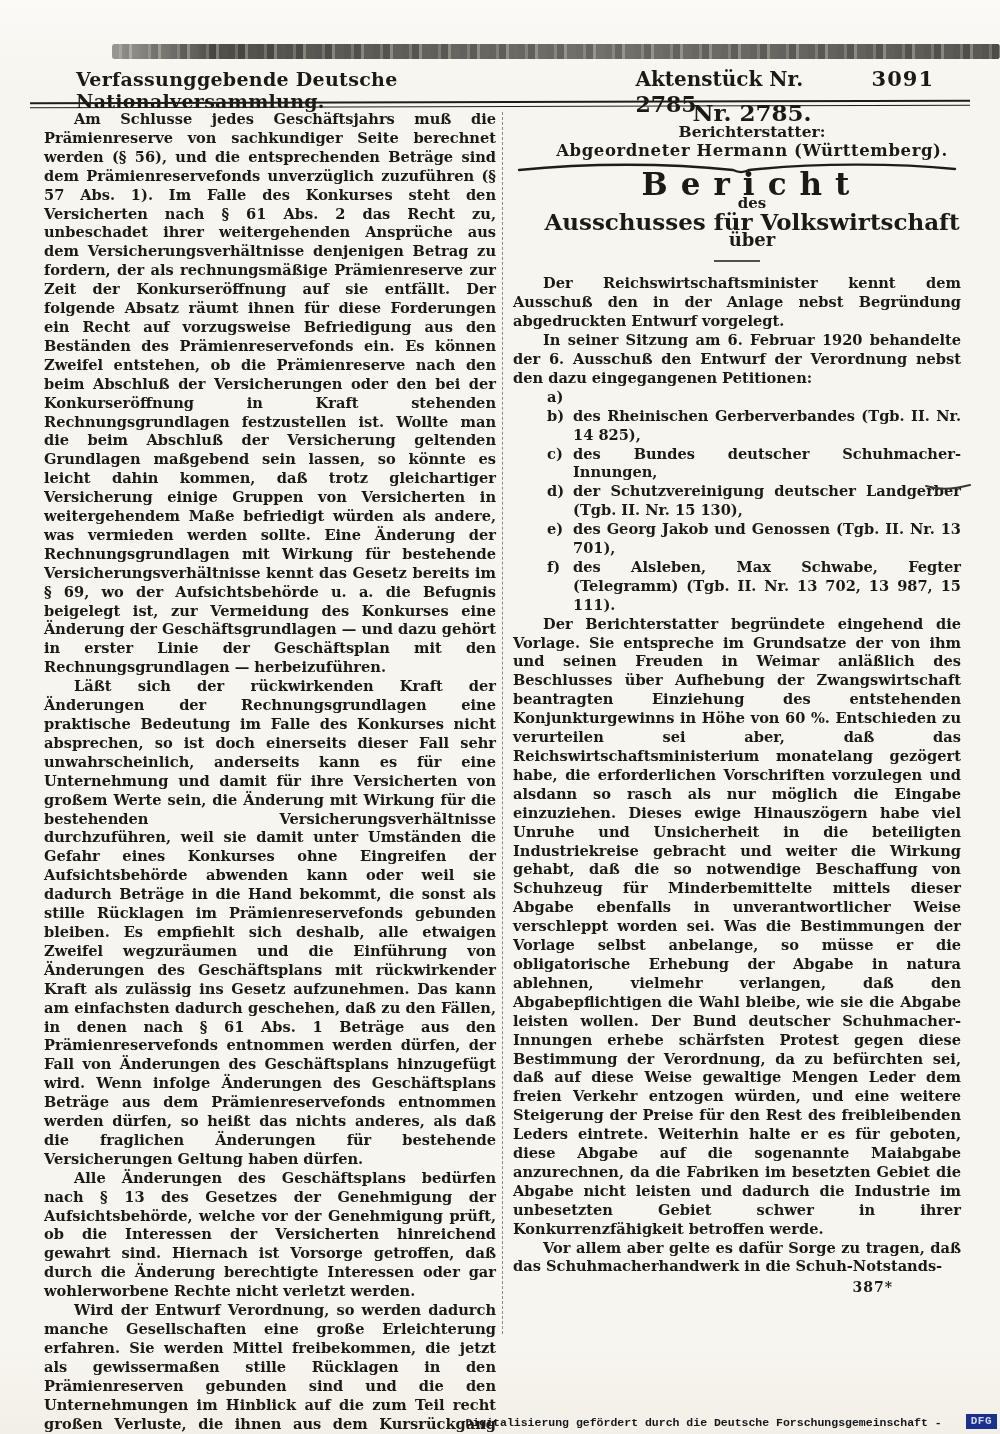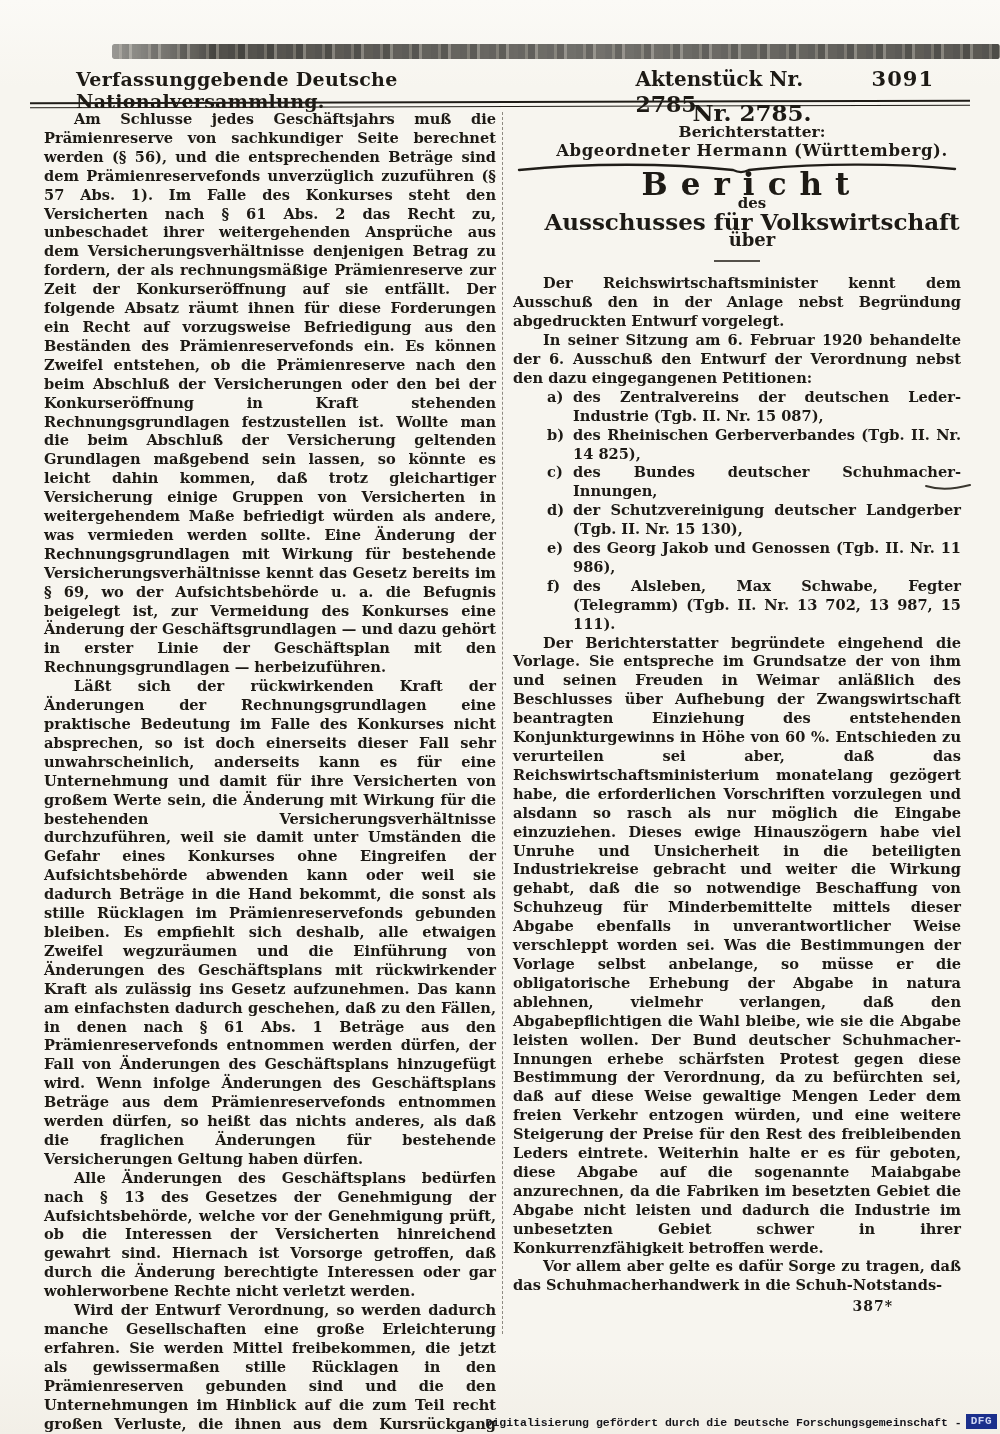--- a/index.html
+++ b/index.html
@@ -82,21 +82,21 @@
   .pen-mark svg{display:block;}
 
   
   .dfg-footer{
     position:absolute;right:3px;bottom:5px;display:flex;align-items:flex-end;gap:4px;
     font-family:Liberation Mono, monospace;
   }
   .dfg-text{font-size:11.5px;font-weight:bold;color:#15151c;}
   .dfg-logo{
     background:#1b2f8c;color:#cfd6f2;font-size:11px;font-weight:bold;
-    padding:1px 5px 2px 5px;letter-spacing:.5px;
+    padding:1px 5px 2px 5px;letter-spacing:.5px;margin-left:20px;
   }
 </style>
 </head>
 <body>
 
 <div class="page-surface"></div>
 
 <div class="scan-strip"></div>
 
 <div class="masthead-row">
@@ -132,37 +132,36 @@
   <p class="rc-center committee-title">Ausschusses für Volkswirtschaft</p>
   <p class="rc-center title-ueber">über</p>
   <div class="title-divider"></div>
 
   <p>Der Reichswirtschaftsminister kennt dem Ausschuß den in der Anlage nebst Begründung abgedruckten Entwurf vorgelegt.</p>
   <p>In seiner Sitzung am 6. Februar 1920 behandelte der 6. Ausschuß den Entwurf der Verordnung nebst den dazu eingegangenen Petitionen:</p>
 
   <ul class="petition-list">
     <li class="petition-item">
       <span class="petition-marker">a)</span>
-      <span class="petition-text">des Zentralvereins der deutschen Leder-Industrie (Tgb. II. Nr. 15 087),</span>
     </li>
     <li class="petition-item">
       <span class="petition-marker">b)</span>
       <span class="petition-text">des Rheinischen Gerberverbandes (Tgb. II. Nr. 14 825),</span>
     </li>
     <li class="petition-item">
       <span class="petition-marker">c)</span>
       <span class="petition-text">des Bundes deutscher Schuhmacher-Innungen,</span>
     </li>
     <li class="petition-item">
       <span class="petition-marker">d)</span>
       <span class="petition-text">der Schutzvereinigung deutscher Landgerber (Tgb. II. Nr. 15 130),</span>
     </li>
     <li class="petition-item">
       <span class="petition-marker">e)</span>
-      <span class="petition-text">des Georg Jakob und Genossen (Tgb. II. Nr. 11 986),</span>
+      <span class="petition-text">des Georg Jakob und Genossen (Tgb. II. Nr. 13 701),</span>
     </li>
     <li class="petition-item">
       <span class="petition-marker">f)</span>
       <span class="petition-text">des Alsleben, Max Schwabe, Fegter (Telegramm) (Tgb. II. Nr. 13 702, 13 987, 15 111).</span>
     </li>
   </ul>
 
   <p>Der Berichterstatter begründete eingehend die Vorlage. Sie entspreche im Grundsatze der von ihm und seinen Freuden in Weimar anläßlich des Beschlusses über Aufhebung der Zwangswirtschaft beantragten Einziehung des entstehenden Konjunkturgewinns in Höhe von 60 %. Entschieden zu verurteilen sei aber, daß das Reichswirtschaftsministerium monatelang gezögert habe, die erforderlichen Vorschriften vorzulegen und alsdann so rasch als nur möglich die Eingabe einzuziehen. Dieses ewige Hinauszögern habe viel Unruhe und Unsicherheit in die beteiligten Industriekreise gebracht und weiter die Wirkung gehabt, daß die so notwendige Beschaffung von Schuhzeug für Minderbemittelte mittels dieser Abgabe ebenfalls in unverantwortlicher Weise verschleppt worden sei. Was die Bestimmungen der Vorlage selbst anbelange, so müsse er die obligatorische Erhebung der Abgabe in natura ablehnen, vielmehr verlangen, daß den Abgabepflichtigen die Wahl bleibe, wie sie die Abgabe leisten wollen. Der Bund deutscher Schuhmacher-Innungen erhebe schärfsten Protest gegen diese Bestimmung der Verordnung, da zu befürchten sei, daß auf diese Weise gewaltige Mengen Leder dem freien Verkehr entzogen würden, und eine weitere Steigerung der Preise für den Rest des freibleibenden Leders eintrete. Weiterhin halte er es für geboten, diese Abgabe auf die sogenannte Maiabgabe anzurechnen, da die Fabriken im besetzten Gebiet die Abgabe nicht leisten und dadurch die Industrie im unbesetzten Gebiet schwer in ihrer Konkurrenzfähigkeit betroffen werde.</p>
   <p>Vor allem aber gelte es dafür Sorge zu tragen, daß das Schuhmacherhandwerk in die Schuh-Notstands-</p>
   <div class="signature-mark">387*</div>

